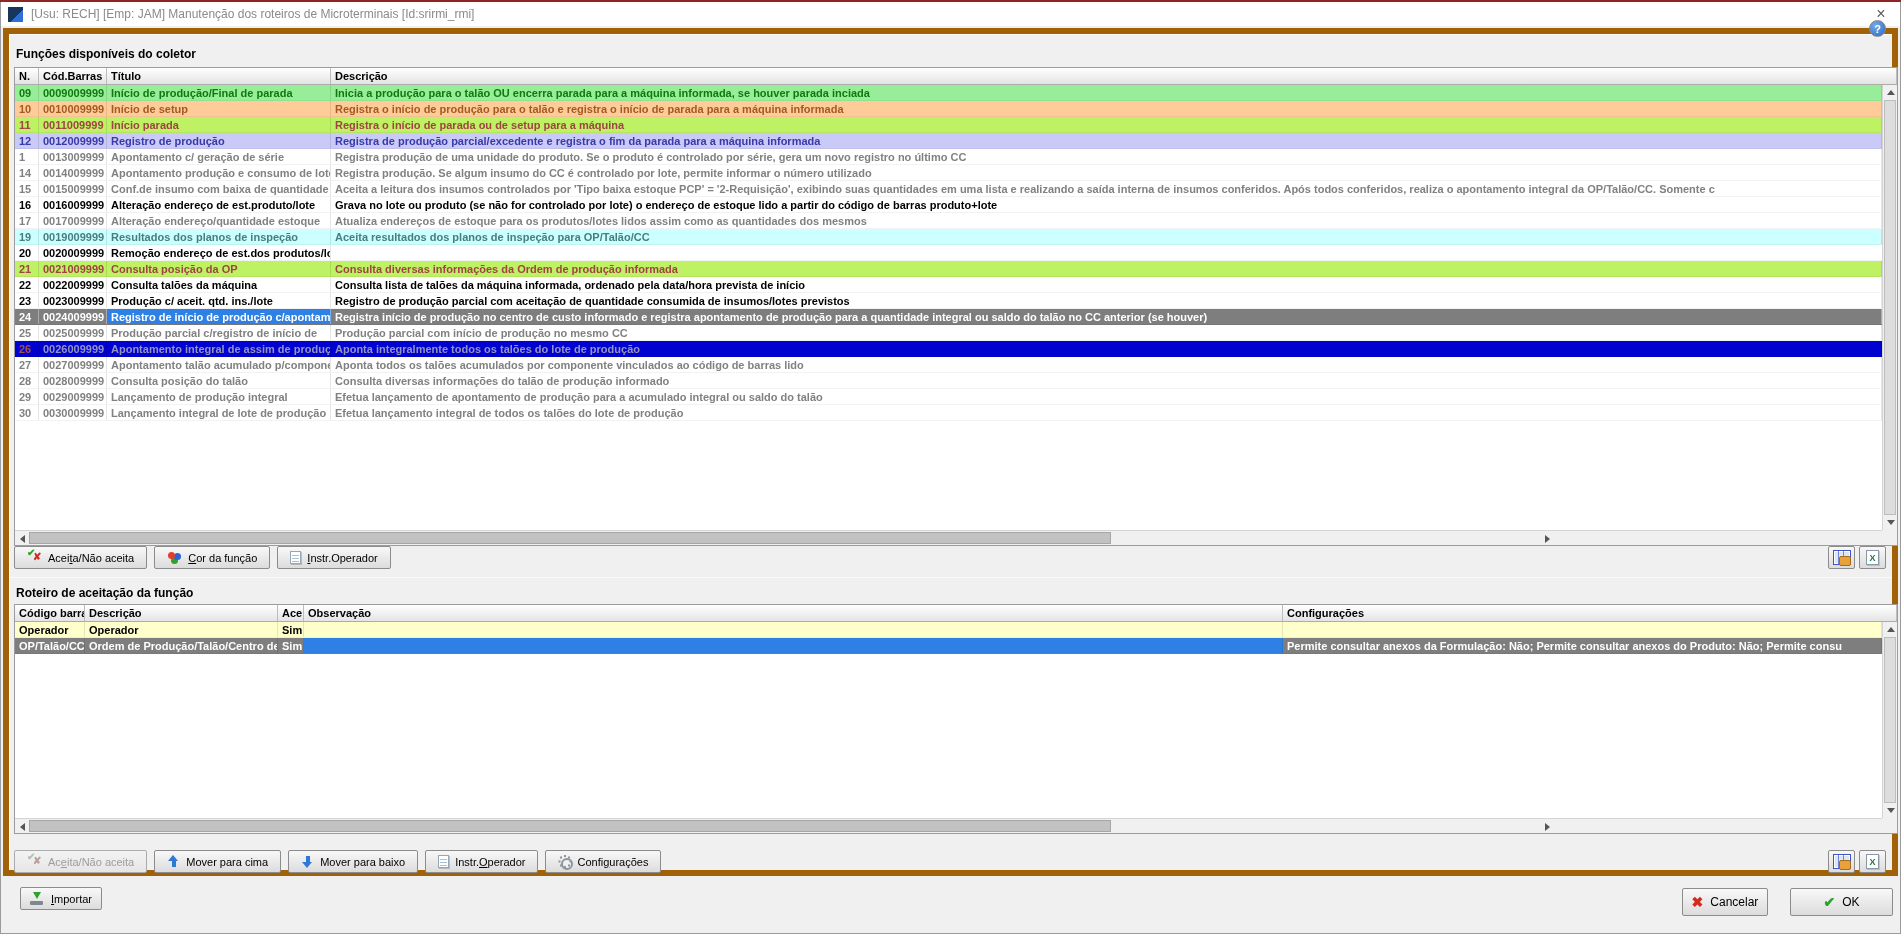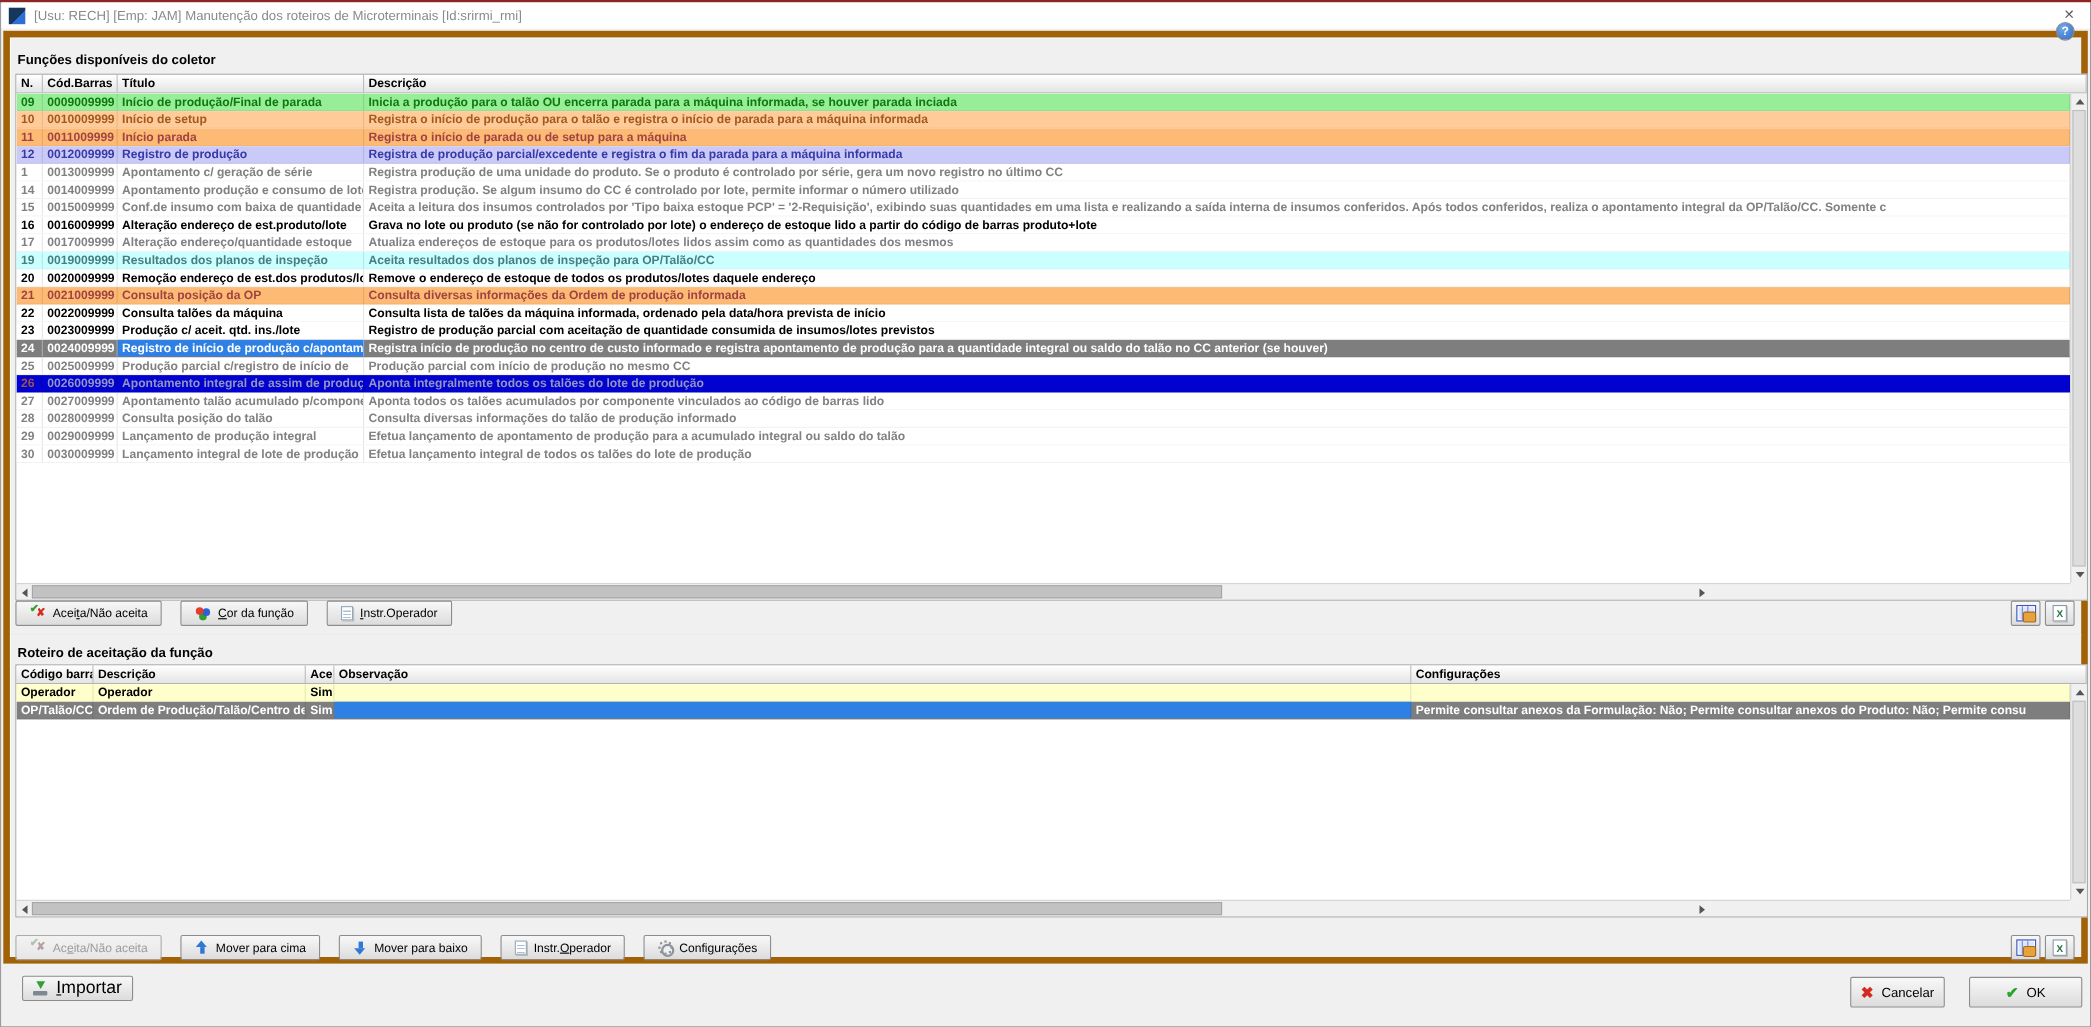--- a/index.html
+++ b/index.html
@@ -30,21 +30,21 @@
   .grow{display:flex;font-size:11px;font-weight:bold;white-space:nowrap;border-bottom:1px solid rgba(0,0,0,0.05)}
   .g1 .grow{height:16px}
   .g2 .grow{height:16px}
   .gc{padding:0 4px;border-right:1px solid rgba(0,0,0,0.10);overflow:hidden;display:flex;align-items:center}
   .w-n{width:24px;flex:none}.w-cod{width:68px;flex:none}.w-tit{width:224px;flex:none}.w-desc{flex:1;min-width:0}
   .w2-bar{width:70px;flex:none}.w2-desc{width:193px;flex:none}.w2-ace{width:26px;flex:none}.w2-obs{width:979px;flex:none}.w2-cfg{flex:1;min-width:0}
 
   
   .st-green{background:#98EE98;color:#0E7A0E}
   .st-orange{background:#FFCC99;color:#A35A21}
-  .st-pink{background:#fdba74;color:#A04343}
+  .st-pink{background:#bef264;color:#A04343}
   .st-purple{background:#CACAF8;color:#3939A8}
   .st-cyan{background:#CCFFFF;color:#457F7F}
   .st-gray{background:#FFF;color:#818181}
   .st-black{background:#FFF;color:#000}
   .st-focused{background:#7E7E7E;color:#FFF}
   .st-focused .gc{border-right:1px solid rgba(255,255,255,0.35)}
   .st-focused .focus-cell{background:#2E80E4}
   .st-bluesel{background:#0101D0;color:#9295C2}
   .st-bluesel .w-n{color:#A0524E}
   .st-cream{background:#FFFFCC;color:#000}
@@ -61,37 +61,37 @@
   .sarr{position:absolute;width:15px;height:15px;display:flex;align-items:center;justify-content:center}
   .vscroll .sarr{left:0}
   .hscroll .sarr{top:0}
   .tri{width:0;height:0;display:block}
   .tri-up{border-left:4px solid transparent;border-right:4px solid transparent;border-bottom:5px solid #555}
   .tri-down{border-left:4px solid transparent;border-right:4px solid transparent;border-top:5px solid #555}
   .tri-left{border-top:4px solid transparent;border-bottom:4px solid transparent;border-right:5px solid #555}
   .tri-right{border-top:4px solid transparent;border-bottom:4px solid transparent;border-left:5px solid #555}
 
   
-  .toolbar{position:absolute;display:flex;gap:17px}
+  .toolbar{position:absolute;display:flex;gap:7px}
   .t1{left:5px;top:512px}
   .t2{left:5px;top:816px}
   .btn{display:inline-flex;align-items:center;gap:6px;height:23px;padding:0 12px;
        background:linear-gradient(#F8F8F8,#DCDCDC);border:1px solid #8C8C8C;border-radius:2px;
        font-family:"Liberation Sans",sans-serif;font-size:11px;color:#000;white-space:nowrap}
   .btn.disabled{color:#9C9C9C;border-color:#ABABAB;background:linear-gradient(#F3F3F3,#E6E6E6)}
   .btn.disabled .ticon{opacity:.45;filter:grayscale(70%)}
   .export-group{position:absolute;display:flex;gap:4px;right:6px}
   .e1{top:512px}
   .e2{top:816px}
   .ibtn{width:27px;height:23px;display:flex;align-items:center;justify-content:center;background:linear-gradient(#F8F8F8,#DCDCDC);border:1px solid #8C8C8C;border-radius:2px}
 
   .footer-btn{position:absolute;display:inline-flex;align-items:center;justify-content:center;gap:7px;
        background:linear-gradient(#F8F8F8,#DCDCDC);border:1px solid #8C8C8C;border-radius:2px;
        font-family:"Liberation Sans",sans-serif;font-size:12px;color:#000;white-space:nowrap}
-  .f-import{left:20px;top:887px;width:101px;height:23px;font-size:16px}
+  .f-import{left:20px;top:887px;width:82px;height:23px;font-size:11px}
   .f-cancel{left:1682px;top:888px;width:86px;height:28px}
   .f-ok{left:1790px;top:888px;width:103px;height:28px}
 
   
   .ticon{display:inline-block;position:relative;flex:none}
   .icon-accept-reject{width:15px;height:13px}
   .icon-accept-reject::before{content:"✔";position:absolute;left:0;top:-4px;font-size:10px;color:#2FA12F;font-weight:bold}
   .icon-accept-reject::after{content:"✘";position:absolute;left:6px;top:0;font-size:10px;color:#D5281E;font-weight:bold}
   .icon-color{width:15px;height:12px}
   .icon-color::before{content:"";position:absolute;left:1px;top:0;width:7px;height:7px;border-radius:50%;
@@ -203,21 +203,20 @@
         <div class="grow st-cyan">
           <div class="gc w-n">19</div>
           <div class="gc w-cod">0019009999</div>
           <div class="gc w-tit">Resultados dos planos de inspeção</div>
           <div class="gc w-desc">Aceita resultados dos planos de inspeção para OP/Talão/CC</div>
         </div>
         <div class="grow st-black">
           <div class="gc w-n">20</div>
           <div class="gc w-cod">0020009999</div>
           <div class="gc w-tit">Remoção endereço de est.dos produtos/lot</div>
-          <div class="gc w-desc">Remove o endereço de estoque de todos os produtos/lotes daquele endereço</div>
         </div>
         <div class="grow st-pink">
           <div class="gc w-n">21</div>
           <div class="gc w-cod">0021009999</div>
           <div class="gc w-tit">Consulta posição da OP</div>
           <div class="gc w-desc">Consulta diversas informações da Ordem de produção informada</div>
         </div>
         <div class="grow st-black">
           <div class="gc w-n">22</div>
           <div class="gc w-cod">0022009999</div>

